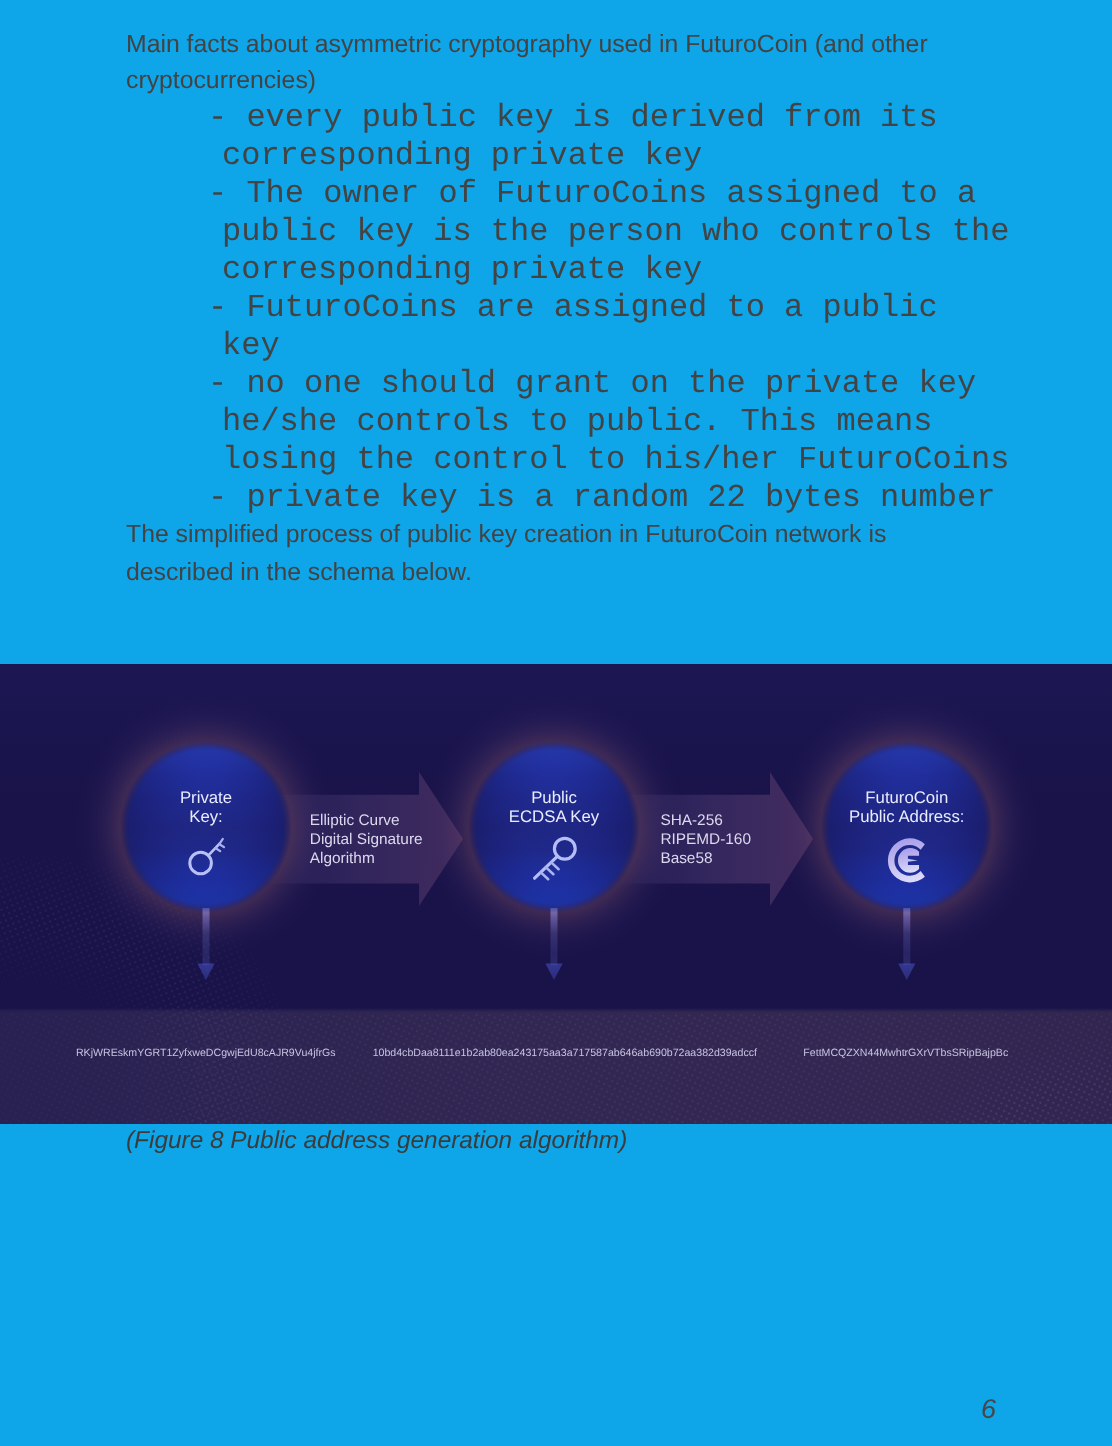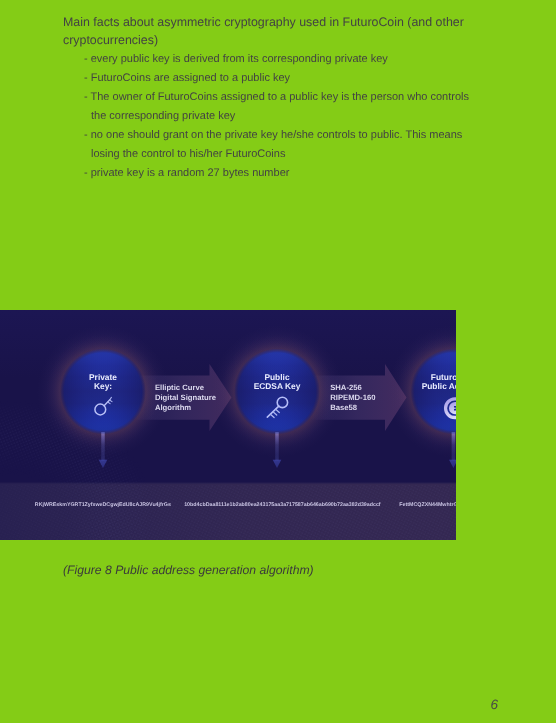--- a/index.html
+++ b/index.html
@@ -1,53 +1,54 @@
 <!DOCTYPE html>
 <html><head>
 <meta charset="utf-8">
 <title>FuturoCoin whitepaper page 6</title>
 <style>
   html,body{margin:0;padding:0;}
   body{width:556px;height:723px;background:#fefefe;overflow:hidden;
        font-family:"Liberation Sans",sans-serif;color:#434343;
        -webkit-font-smoothing:antialiased;text-rendering:geometricPrecision;}
-  .page{position:relative;width:556px;height:723px;background:#84cc16;}
+  .page{position:relative;width:556px;height:723px;background:#0ea5e9;}
 
   .intro{position:absolute;left:63px;top:13px;width:404px;font-size:12.4px;line-height:18.4px;}
-  .bullets{position:absolute;left:84px;top:50px;width:402px;font-size:11px;line-height:19px;}
+  .bullets{position:absolute;left:104px;top:50px;width:402px;font-size:16px;line-height:19px;font-family:Liberation Mono, monospace;}
   .bullets .li{padding-left:7px;text-indent:-7px;}
   .para2{position:absolute;left:63px;top:258px;width:404px;font-size:12.4px;line-height:18.6px;}
 
-  .band{position:absolute;left:0;top:310px;width:456px;height:230px;overflow:hidden;font-weight:bold;}
+  .band{position:absolute;left:0;top:332px;width:556px;height:230px;overflow:hidden;}
   .bandsvg{display:block;}
   .band text{-webkit-font-smoothing:antialiased;}
 
   .caption{position:absolute;left:63px;top:563px;font-size:12.2px;font-style:italic;color:#3b3b3b;}
   .pageno{position:absolute;left:0;top:697px;width:498px;text-align:right;font-size:13.5px;font-style:italic;color:#474747;}
 
   
   .nodeLabel{font-family:"Liberation Sans",sans-serif;font-size:8.4px;fill:#e9ecff;}
   .arrLabel{font-family:"Liberation Sans",sans-serif;font-size:7.7px;fill:#dcd9ee;}
   .hashTxt{font-family:"Liberation Sans",sans-serif;font-size:5.3px;fill:#c8c3e2;}
 </style>
 </head>
 <body>
 
 <div class="page">
 
   <div class="intro">Main facts about asymmetric cryptography used in FuturoCoin (and other cryptocurrencies)</div>
 
   <div class="bullets">
     <div class="li">- every public key is derived from its corresponding private key</div>
+    <div class="li">- The owner of FuturoCoins assigned to a public key is the person who controls the corresponding private key</div>
     <div class="li">- FuturoCoins are assigned to a public key</div>
-    <div class="li">- The owner of FuturoCoins assigned to a public key is the person who controls the corresponding private key</div>
     <div class="li">- no one should grant on the private key he/she controls to public. This means losing the control to his/her FuturoCoins</div>
-    <div class="li">- private key is a random 27 bytes number</div>
+    <div class="li">- private key is a random 22 bytes number</div>
   </div>
 
+  <div class="para2">The simplified process of public key creation in FuturoCoin network is described in the schema below.</div>
 
   <div class="band">
   <svg class="bandsvg" width="556" height="230" viewBox="0 0 556 230">
     <defs>
       <linearGradient id="bgGrad" x1="0" y1="0" x2="0" y2="1">
         <stop offset="0" stop-color="#1c1653"></stop>
         <stop offset="0.30" stop-color="#191349"></stop>
         <stop offset="0.748" stop-color="#191349"></stop>
         <stop offset="0.762" stop-color="#2b2356"></stop>
         <stop offset="1" stop-color="#2e2457"></stop>

